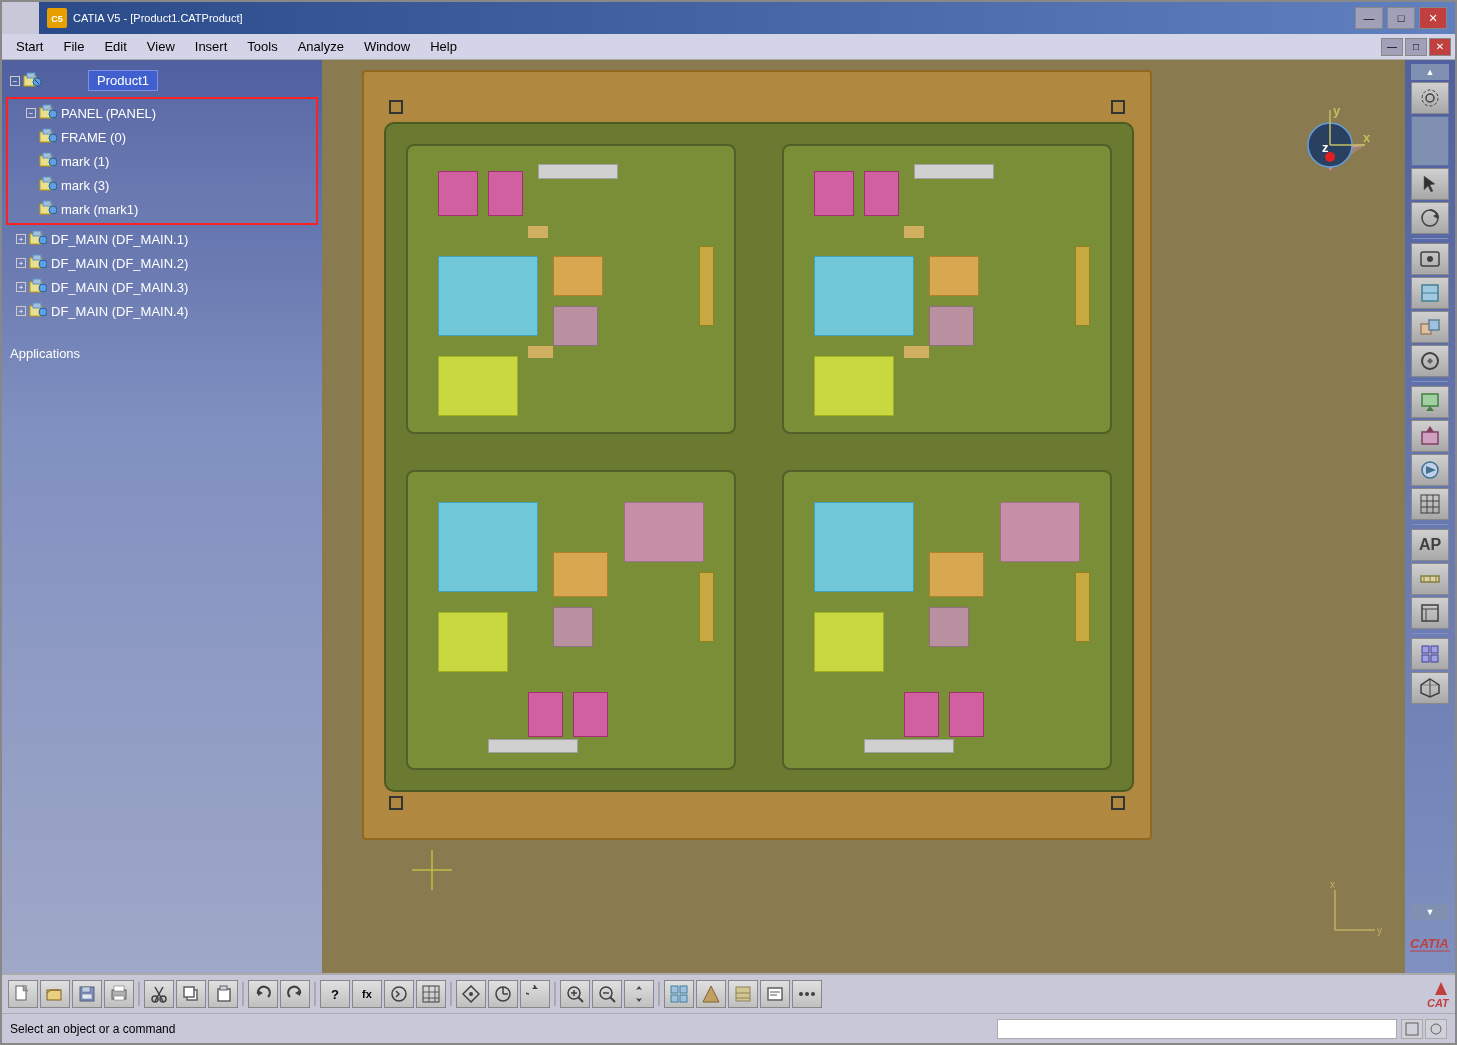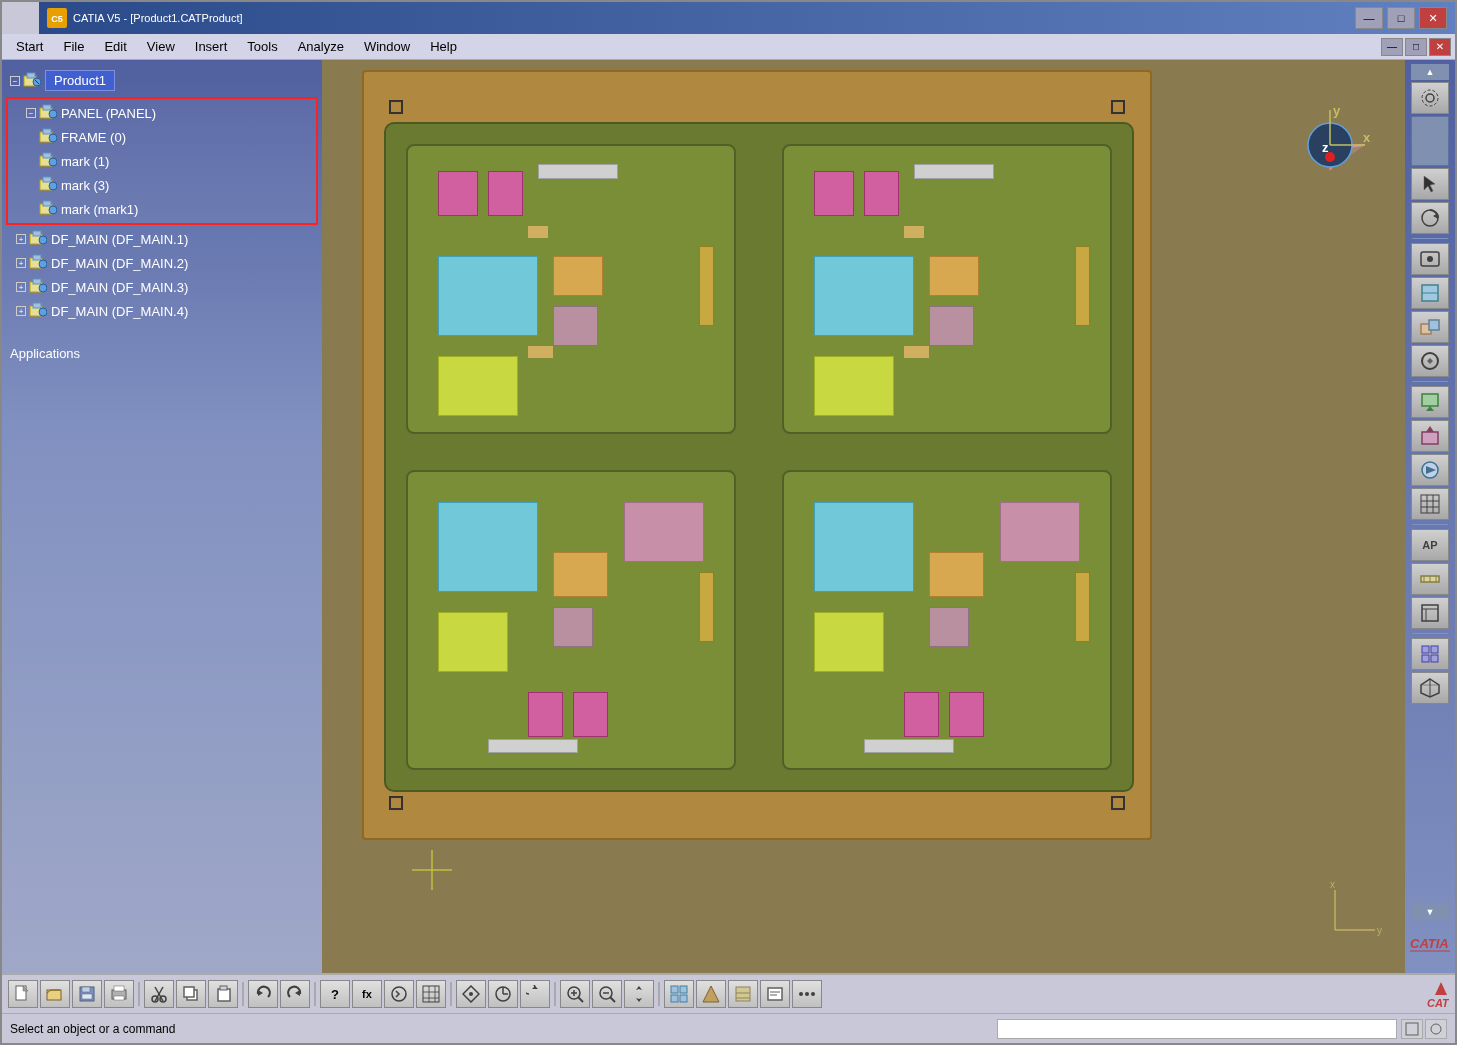--- a/index.html
+++ b/index.html
@@ -126,20 +126,21 @@
       display: flex;
       align-items: center;
       padding: 4px 8px;
       color: white;
       font-size: 13px;
     }
     .root-label {
       background: #4060d0;
       padding: 2px 8px;
       border: 1px solid #8090e0;
+      margin-left: 43px;
     }
 
     
     .canvas-area {
       flex: 1;
       background: #8a7a50;
       position: relative;
       overflow: hidden;
     }
 
@@ -596,21 +597,21 @@
             <rect x="2" y="2" width="18" height="18" fill="none" stroke="#404040" stroke-width="1"></rect>
             <line x1="2" y1="8" x2="20" y2="8" stroke="#404040" stroke-width="1"></line>
             <line x1="2" y1="14" x2="20" y2="14" stroke="#404040" stroke-width="1"></line>
             <line x1="8" y1="2" x2="8" y2="20" stroke="#404040" stroke-width="1"></line>
             <line x1="14" y1="2" x2="14" y2="20" stroke="#404040" stroke-width="1"></line>
           </svg>
       </div>
 
       <div class="toolbar-separator"></div>
 
-      <div class="toolbar-btn" style="font-size:11px;font-weight:bold;color:#404040;">AP</div>
+      <div class="toolbar-btn" style="font-size:16px;font-weight:bold;color:#404040;">AP</div>
       <div class="toolbar-btn">
         <svg width="22" height="22" viewBox="0 0 22 22">
             <rect x="2" y="8" width="18" height="6" fill="#e0d0a0" stroke="#808040" stroke-width="1.5"></rect>
             <line x1="5" y1="8" x2="5" y2="14" stroke="#808040" stroke-width="1"></line>
             <line x1="11" y1="8" x2="11" y2="14" stroke="#808040" stroke-width="1"></line>
             <line x1="17" y1="8" x2="17" y2="14" stroke="#808040" stroke-width="1"></line>
           </svg>
       </div>
       <div class="toolbar-btn">
         <svg width="22" height="22" viewBox="0 0 22 22">

